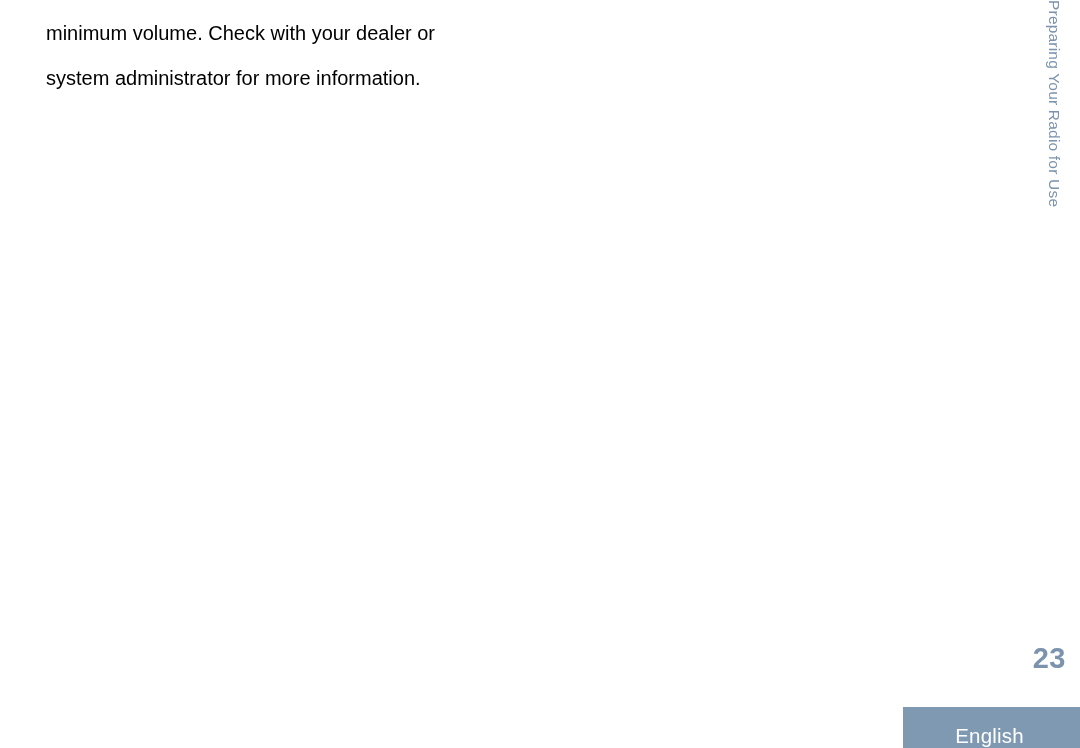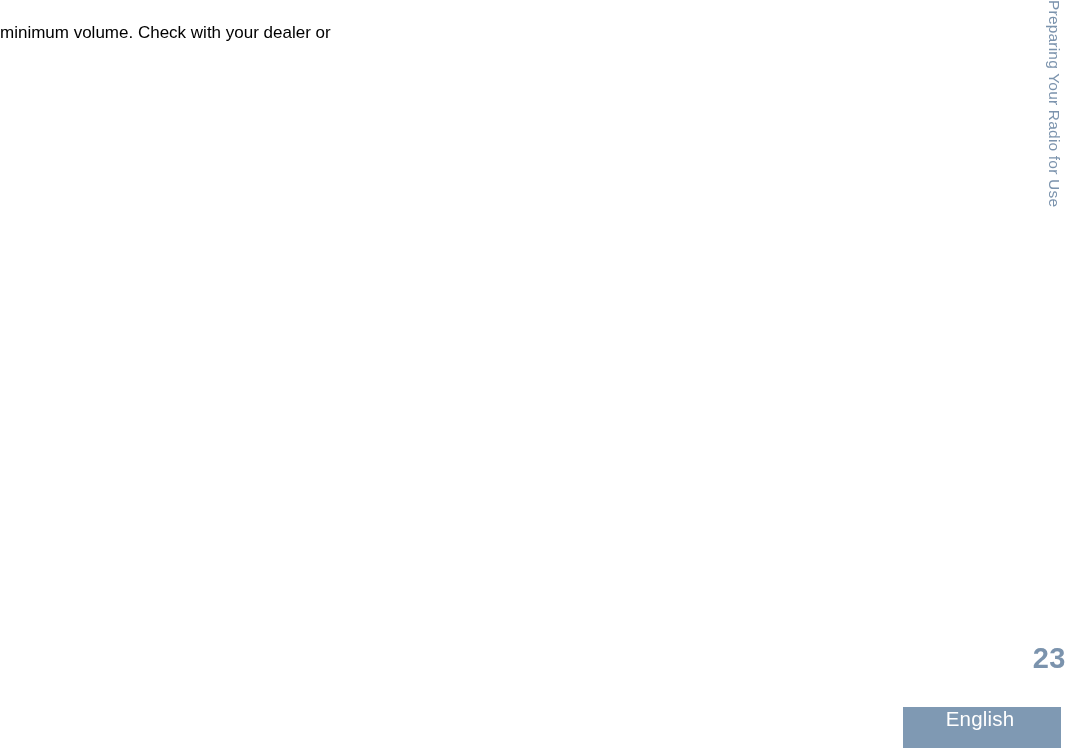--- a/index.html
+++ b/index.html
@@ -22,25 +22,26 @@
     inset: 0;
     background: #ffffff;
   }
 
   
   .body-copy {
     position: absolute;
     left: 0px;
     top: -1px;
     width: 430px;
-    font-size: 17px;
+    font-size: 20px;
     line-height: 22.5px;
     color: #000000;
     letter-spacing: 0.0px;
     white-space: pre-line;
+    padding-left: 46px;
   }
   .body-copy .line {
     display: block;
     white-space: nowrap;
   }
 
   
   .side-tab {
     position: absolute;
     left: 1045px;
@@ -68,43 +69,44 @@
     text-align: right;
     letter-spacing: 0.5px;
     margin-left: 28px;
   }
 
   
   .footer-bar {
     position: absolute;
     left: 903px;
     top: 707px;
-    width: 158px;
+    width: 177px;
     height: 41px;
     background: #7f99b3;
     display: flex;
-    align-items: flex-start;
+    align-items: flex-end;
     justify-content: center;
     padding-right: 4px;
     box-sizing: border-box;
   }
   .footer-bar .label {
     font-size: 20.5px;
     line-height: 24px;
     color: #ffffff;
     letter-spacing: 0.2px;
   }
 </style>
 </head>
 <body>
 
 <div id="page">
 
   <div class="body-copy">
     <span class="line">minimum volume. Check with your dealer or</span>
+    <span class="line">system administrator for more information.</span>
   </div>
 
   <div class="side-tab">Preparing Your Radio for Use</div>
 
   <div class="page-number">23</div>
 
   <div class="footer-bar">
     <span class="label">English</span>
   </div>
 

